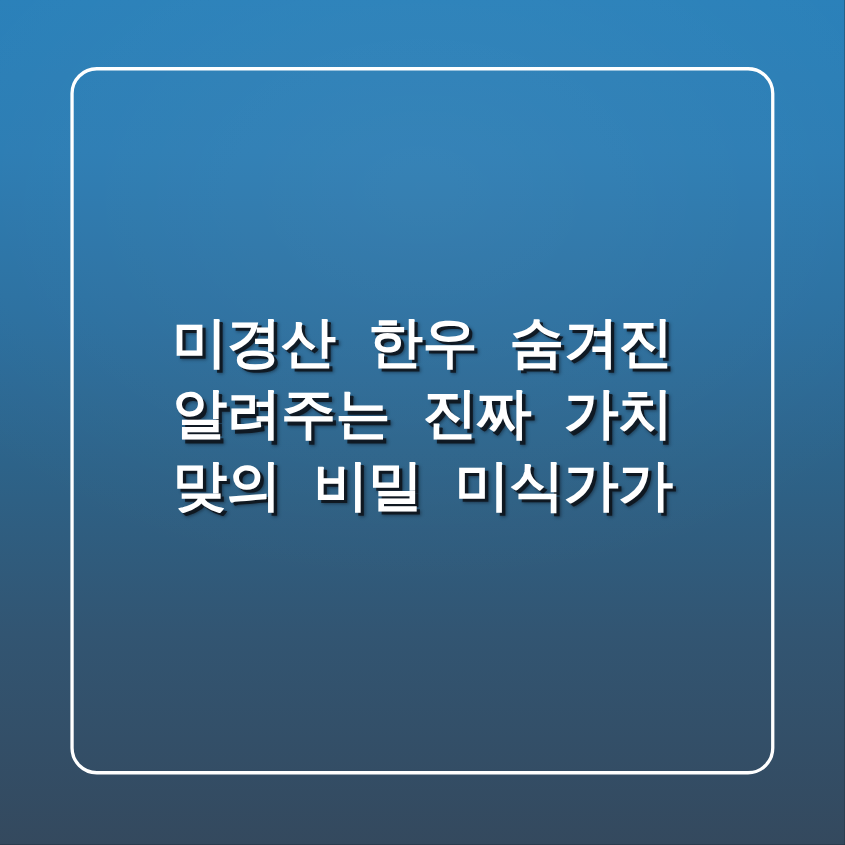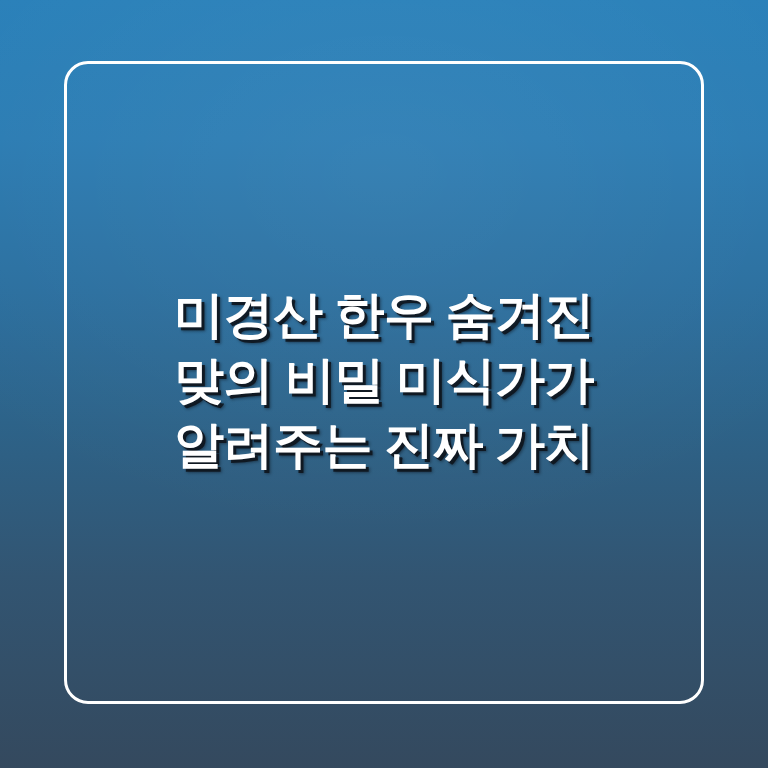--- a/index.html
+++ b/index.html
@@ -8,21 +8,21 @@
     padding: 0;
     background: #1d2b38;
   }
 
   .canvas {
     position: relative;
     width: 768px;
     height: 768px;
     overflow: hidden;
     box-sizing: border-box;
-    font-family: Liberation Serif, serif;
+    font-family: Liberation Mono, monospace;
   }
 
   
   .bg-gradient {
     position: absolute;
     inset: 0;
     background: linear-gradient(
       180deg,
       #2980b9 0%,
       #2b7cb3 18%,
@@ -87,17 +87,17 @@
 
 <div class="canvas">
 
   <div class="bg-gradient"></div>
   <div class="bg-sheen"></div>
 
   <div class="frame"></div>
 
   <div class="headline">
     <span class="headline-line">미경산 한우 숨겨진</span>
+    <span class="headline-line">알려주는 진짜 가치</span>
     <span class="headline-line">맞의 비밀 미식가가</span>
-    <span class="headline-line">알려주는 진짜 가치</span>
   </div>
 
 </div>
 
 </body></html>

